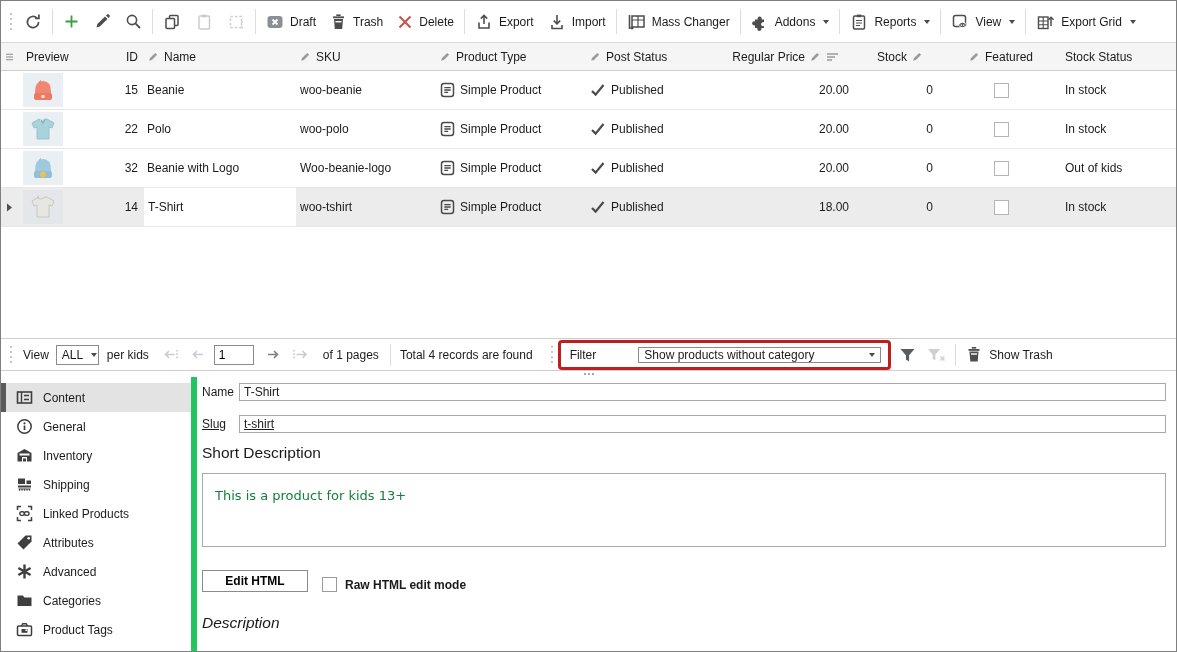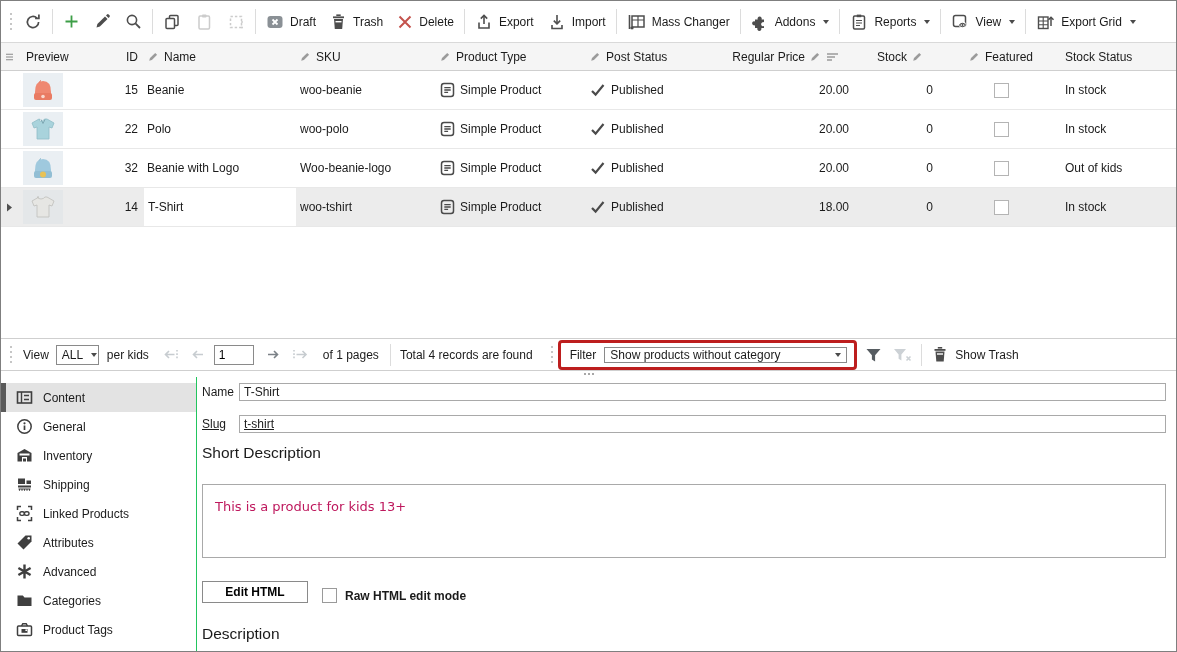--- a/index.html
+++ b/index.html
@@ -40,57 +40,57 @@
            justify-content:center; margin-left:1px; }
   .grow.selected .thumb { background:#e4e7e9; }
   .name-edit { background:#fff; height:100%; display:flex; align-items:center; padding-left:4px; }
   .chk { width:15px; height:15px; background:#fff; border:1px solid #b4b4b4; }
   .gfiller { flex:1 1 auto; background:#fff; }
 
   
   .pagebar { height:33px; flex:0 0 auto; border-top:1px solid #cfcfcf; border-bottom:1px solid #cfcfcf;
              display:flex; align-items:center; font-size:12px; padding-left:4px; position:relative; }
   .combo { height:16px; border:1px solid #8a8a8a; background:#fff; display:flex; align-items:center;
-           justify-content:space-between; padding:0 5px; font-size:12px; gap:6px; }
+           justify-content:space-between; padding:0 5px; font-size:12px; gap:6px;margin-left:34px; }
   .pg-input { width:40px; height:20px; border:1px solid #8a8a8a; font-size:12px; padding:0 4px;
               font-family:"Liberation Sans", sans-serif; }
   .pg-arrow { display:flex; align-items:center; }
   .vsep { width:1px; height:22px; background:#dcdcdc; }
   .filter-highlight { display:flex; align-items:center; gap:8px; border:3px solid #bd1e1e; border-radius:4px;
                       padding:2px 7px 2px 9px; height:30px; background:#fff; }
   .dots-h { display:flex; gap:2px; }
   .dots-h i { width:2px; height:2px; background:#8a8a8a; border-radius:50%; }
 
   .splitter { height:6px; flex:0 0 auto; display:flex; align-items:center; justify-content:center; }
 
   
   .bottom { flex:1 1 auto; display:flex; min-height:0; }
-  .side { width:196px; flex:0 0 auto; border-right:1px solid #22c55e; padding-top:6px; }
+  .side { width:196px; flex:0 0 auto; border-right:6px solid #22c55e; padding-top:6px; }
   .side-item { height:29px; display:flex; align-items:center; gap:10px; padding-left:15px;
                font-size:12px; position:relative; cursor:default; }
   .side-item.selected { background:#e3e3e3; }
   .side-item .selbar { position:absolute; left:0; top:0; bottom:0; width:5px; background:#5a5a5a; }
   .side-item svg { flex:0 0 auto; }
 
   .formpane { flex:1 1 auto; padding:6px 10px 0 5px; overflow:hidden; }
   .frow { display:flex; align-items:center; }
   .frow + .frow { margin-top:14px;text-decoration:underline; }
   .flabel { width:37px; font-size:12px; flex:0 0 auto; }
   .ftext { flex:1 1 auto; height:18px; border:1px solid #a9a9a9; font-size:12px; padding:0 4px;
            font-family:"Liberation Sans", sans-serif; color:#1b1b1b; }
   .heading { font-size:15.5px; color:#1a1a1a; margin:11px 0 0 0; }
-  .textbox { border:1px solid #a9a9a9; height:74px; margin-top:22px; padding:14px 12px;
-             font-family:"DejaVu Sans", sans-serif; font-size:13px; color:#be185d; }
+  .textbox { border:1px solid #a9a9a9; height:74px; margin-top:11px; padding:14px 12px;
+             font-family:"DejaVu Sans", sans-serif; font-size:13px; color:#15803d; }
   .btnrow { margin-top:23px; display:flex; align-items:flex-end; }
   .btn { width:106px; height:22px; border:1px solid #8a8a8a; background:#fff; font-size:12px;
          font-weight:600; font-family:"Liberation Sans", sans-serif; }
   .cb { width:15px; height:15px; appearance:none; -webkit-appearance:none; border:1px solid #9a9a9a;
         background:#fff; margin-left:14px; }
   .cb-label { font-size:12px; font-weight:600; margin-left:8px; }
-  .desc-heading { margin-top:22px; }
+  .desc-heading { margin-top:22px;font-style:italic; }
 </style>
 </head>
 <body>
 
 <div class="window">
 
   <div class="toolbar">
     <div class="tb-handle">
         <i></i>
         <i></i>

